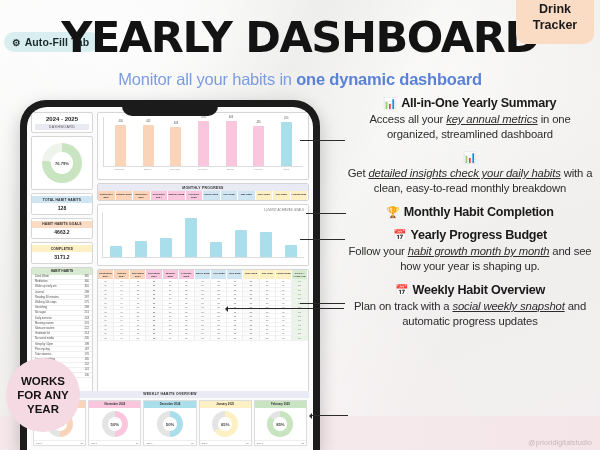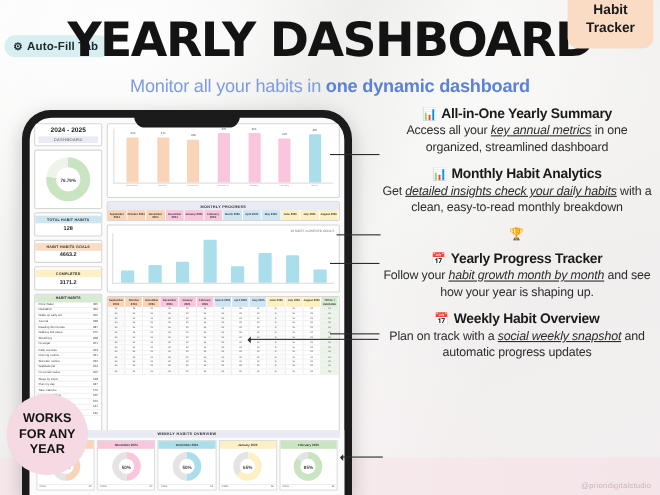--- a/index.html
+++ b/index.html
@@ -189,21 +189,21 @@
 <div class="pinkband"></div>
 
 <div class="autofill">
   <span class="gear">⚙</span>
   <span>Auto-Fill Tab</span>
 </div>
 
 <div class="title">YEARLY DASHBOARD</div>
 
 <div class="habit-badge">
-  <span>Habit</span>
+  <span>Drink</span>
   <span>Tracker</span>
 </div>
 
 <div class="subtitle">
   <span>Monitor all your habits in </span><b>one dynamic dashboard</b>
 </div>
 
 <div class="phone">
   <div class="notch"></div>
   <div class="screen">
@@ -744,35 +744,35 @@
     <h3>
       <span class="em">📊</span>
       <span>All-in-One Yearly Summary</span>
     </h3>
     <p><span>Access all your </span><u>key annual metrics</u><span> in one organized, streamlined dashboard</span></p>
   </div>
 
   <div class="feat">
     <h3>
       <span class="em">📊</span>
-      <span>Monthly Habit Analytics</span>
     </h3>
     <p><span>Get </span><u>detailed insights check your daily habits</u><span> with a clean, easy-to-read monthly breakdown</span></p>
   </div>
 
   <div class="feat">
     <h3>
       <span class="em">🏆</span>
+      <span>Monthly Habit Completion</span>
     </h3>
   </div>
 
   <div class="feat">
     <h3>
       <span class="em">📅</span>
-      <span>Yearly Progress Tracker</span>
+      <span>Yearly Progress Budget</span>
     </h3>
     <p><span>Follow your </span><u>habit growth month by month</u><span> and see how your year is shaping up.</span></p>
   </div>
 
   <div class="feat">
     <h3>
       <span class="em">📅</span>
       <span>Weekly Habit Overview</span>
     </h3>
     <p><span>Plan on track with a </span><u>social weekly snapshot</u><span> and automatic progress updates</span></p>

